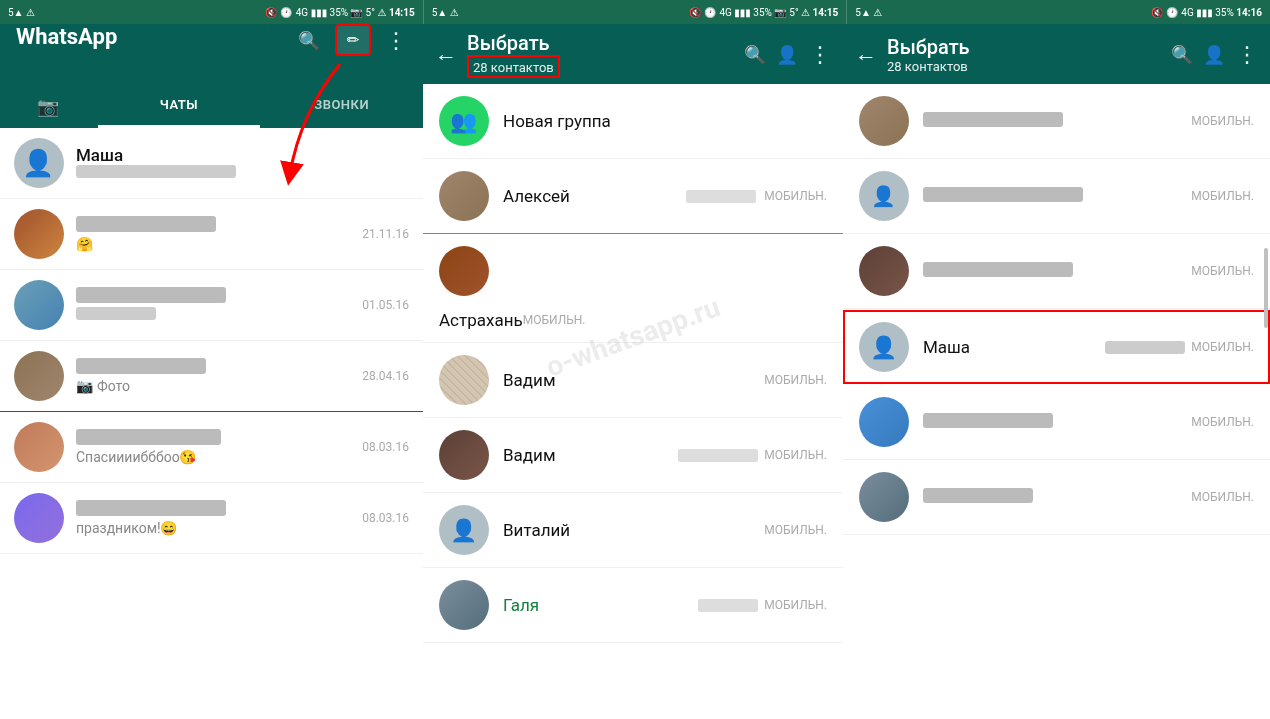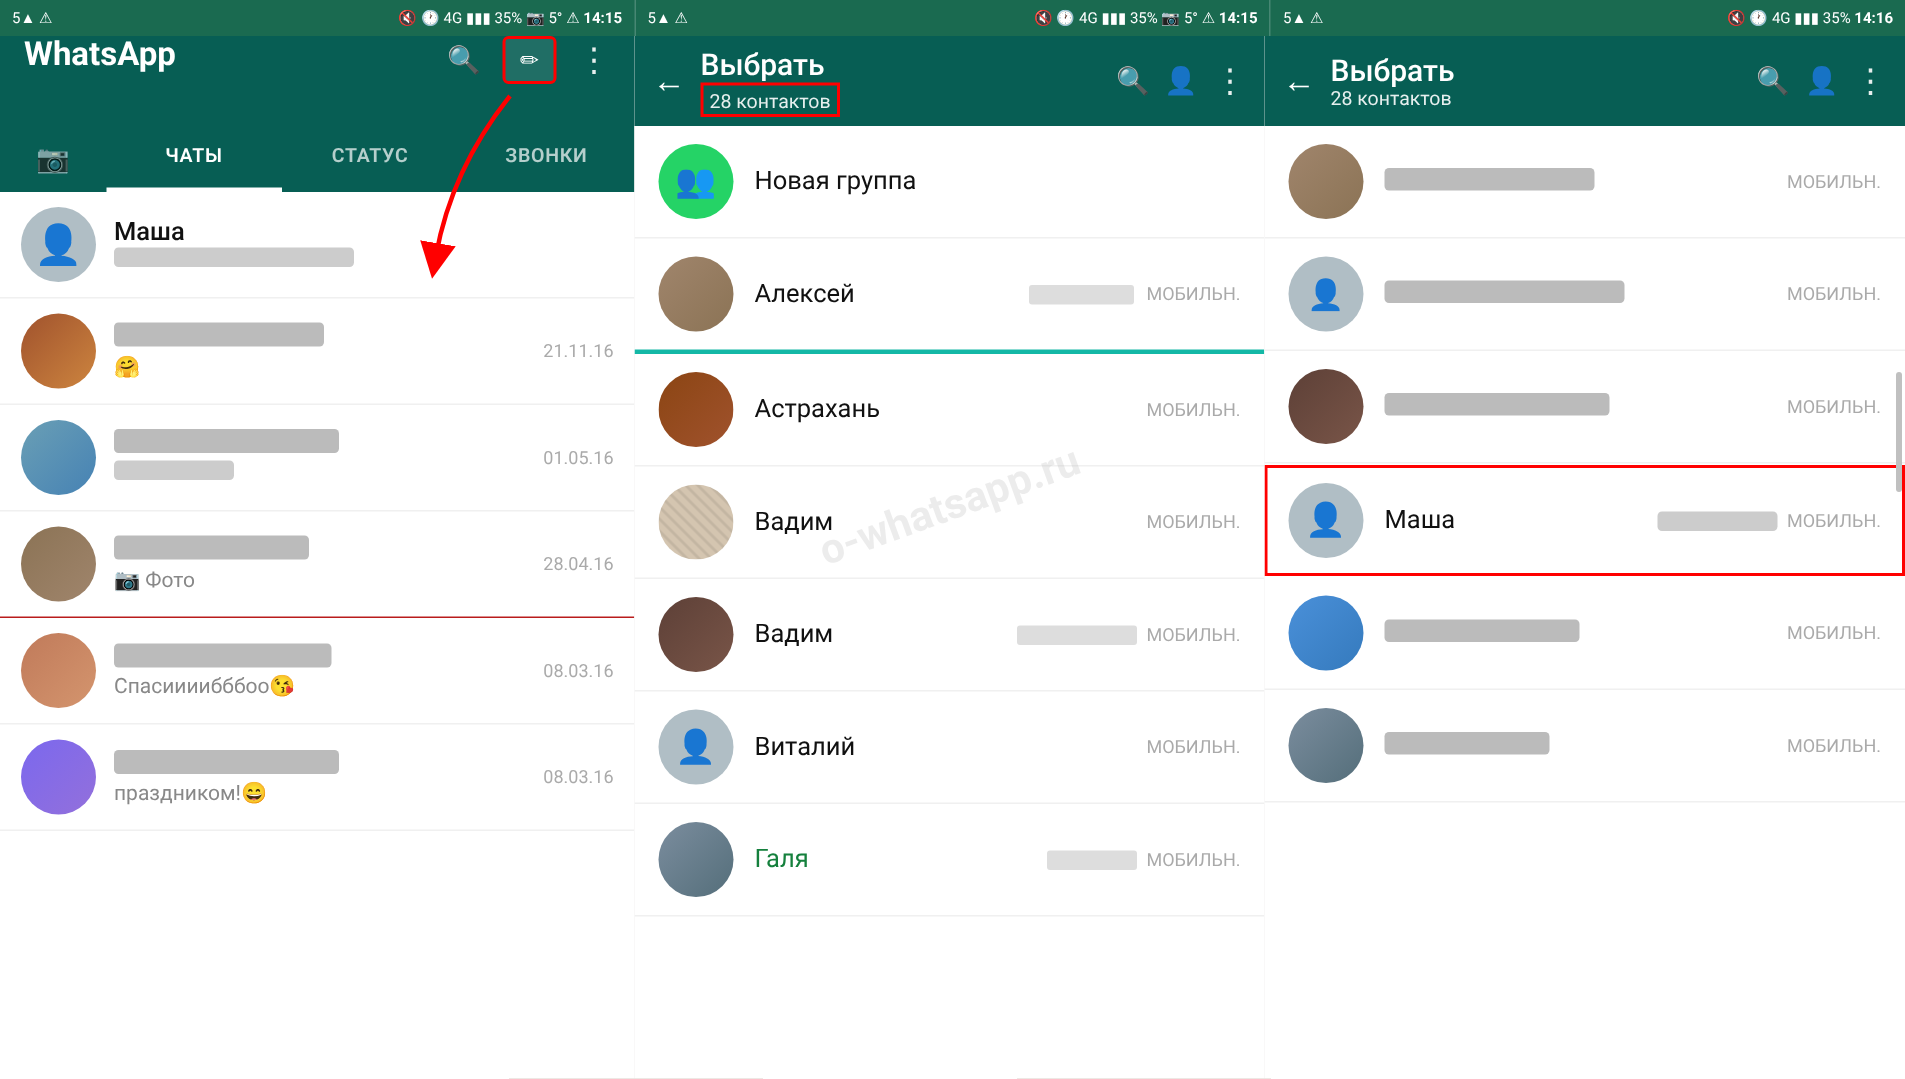--- a/index.html
+++ b/index.html
@@ -45,21 +45,20 @@
             <path d="M0,0 L8,4 L0,8 Z" fill="red"></path>
           </marker>
         </defs>
         <path d="M 60 10 Q 20 60 10 120" stroke="red" stroke-width="3" fill="none" marker-end="url(#arrowhead)"></path>
       </svg>
     </div>
 
     <div style="background:#075e54; display:flex;">
       <div style="flex:0.6; height:44px; display:flex; align-items:center; justify-content:center; color:rgba(255,255,255,0.7); font-size:18px; cursor:pointer;">📷</div>
       <div style="flex:1; height:44px; display:flex; align-items:center; justify-content:center; color:white; font-size:13px; font-weight:600; letter-spacing:0.5px; border-bottom:3px solid white; cursor:pointer;">ЧАТЫ</div>
-      <div style="flex:1; height:44px; display:flex; align-items:center; justify-content:center; color:rgba(255,255,255,0.7); font-size:13px; font-weight:600; letter-spacing:0.5px; border-bottom:3px solid transparent; cursor:pointer;">СТАТУС</div>
       <div style="flex:1; height:44px; display:flex; align-items:center; justify-content:center; color:rgba(255,255,255,0.7); font-size:13px; font-weight:600; letter-spacing:0.5px; border-bottom:3px solid transparent; cursor:pointer;">ЗВОНКИ</div>
     </div>
 
     <div style="flex:1; overflow-y:auto; background:white;">
 
       <div style="display:flex; align-items:center; padding:10px 14px; border-bottom:1px solid #f0f0f0; gap:12px; cursor:pointer;">
         <div style="width:50px; height:50px; border-radius:50%; background:#b0bec5; display:flex; align-items:center; justify-content:center; font-size:26px; color:#607d8b; flex-shrink:0;">👤</div>
         <div style="flex:1;">
           <div style="font-size:17px; font-weight:500; color:#111;">Маша</div>
           <div style="font-size:14px; color:#888;"><span style="background:#ccc; border-radius:3px; display:inline-block; height:13px; width:160px;"></span></div>
@@ -140,30 +139,30 @@
       <span style="color:rgba(255,255,255,0.9); font-size:22px; cursor:pointer;">⋮</span>
     </div>
 
     <div style="flex:1; overflow-y:auto; background:white;">
 
       <div style="display:flex; align-items:center; padding:12px 16px; border-bottom:1px solid #f0f0f0; gap:14px; cursor:pointer;">
         <div style="width:50px; height:50px; border-radius:50%; background:#25d366; display:flex; align-items:center; justify-content:center; font-size:22px; color:white; flex-shrink:0;">👥</div>
         <div style="font-size:17px; color:#111; flex:1;">Новая группа</div>
       </div>
 
-      <div style="display:flex; align-items:center; padding:12px 16px; border-bottom:3px solid #14b8a6; gap:14px; cursor:pointer;">
+      <div style="display:flex; align-items:center; padding:12px 16px; border-bottom:1px solid #14b8a6; gap:14px; cursor:pointer;">
         <div style="width:50px; height:50px; border-radius:50%; background:linear-gradient(135deg,#a0856c,#8b7355); flex-shrink:0;"></div>
         <div style="flex:1; display:flex; align-items:center; gap:8px;">
           <span style="font-size:17px; color:#111; flex:1;">Алексей</span>
           <span style="background:#ddd; border-radius:2px; display:inline-block; height:13px; width:70px;"></span>
           <span style="font-size:12px; color:#aaa;">МОБИЛЬН.</span>
         </div>
       </div>
 
-      <div style="display:flex; align-items:center; padding:12px 16px; border-bottom:1px solid #f0f0f0; gap:14px; cursor:pointer;">
+      <div style="display:flex; align-items:flex-start; padding:12px 16px; border-bottom:1px solid #f0f0f0; gap:14px; cursor:pointer;flex-direction:column;">
         <div style="width:50px; height:50px; border-radius:50%; background:linear-gradient(135deg,#c0392b,#e74c3c); flex-shrink:0; overflow:hidden; display:flex; align-items:center; justify-content:center;">
           <div style="background:linear-gradient(135deg,#8b4513,#a0522d); width:100%; height:100%;"></div>
         </div>
         <div style="flex:1; display:flex; align-items:center;">
           <span style="font-size:17px; color:#111; flex:1;">Астрахань</span>
           <span style="font-size:12px; color:#aaa;">МОБИЛЬН.</span>
         </div>
       </div>
 
       <div style="display:flex; align-items:center; padding:12px 16px; border-bottom:1px solid #f0f0f0; gap:14px; cursor:pointer;">

